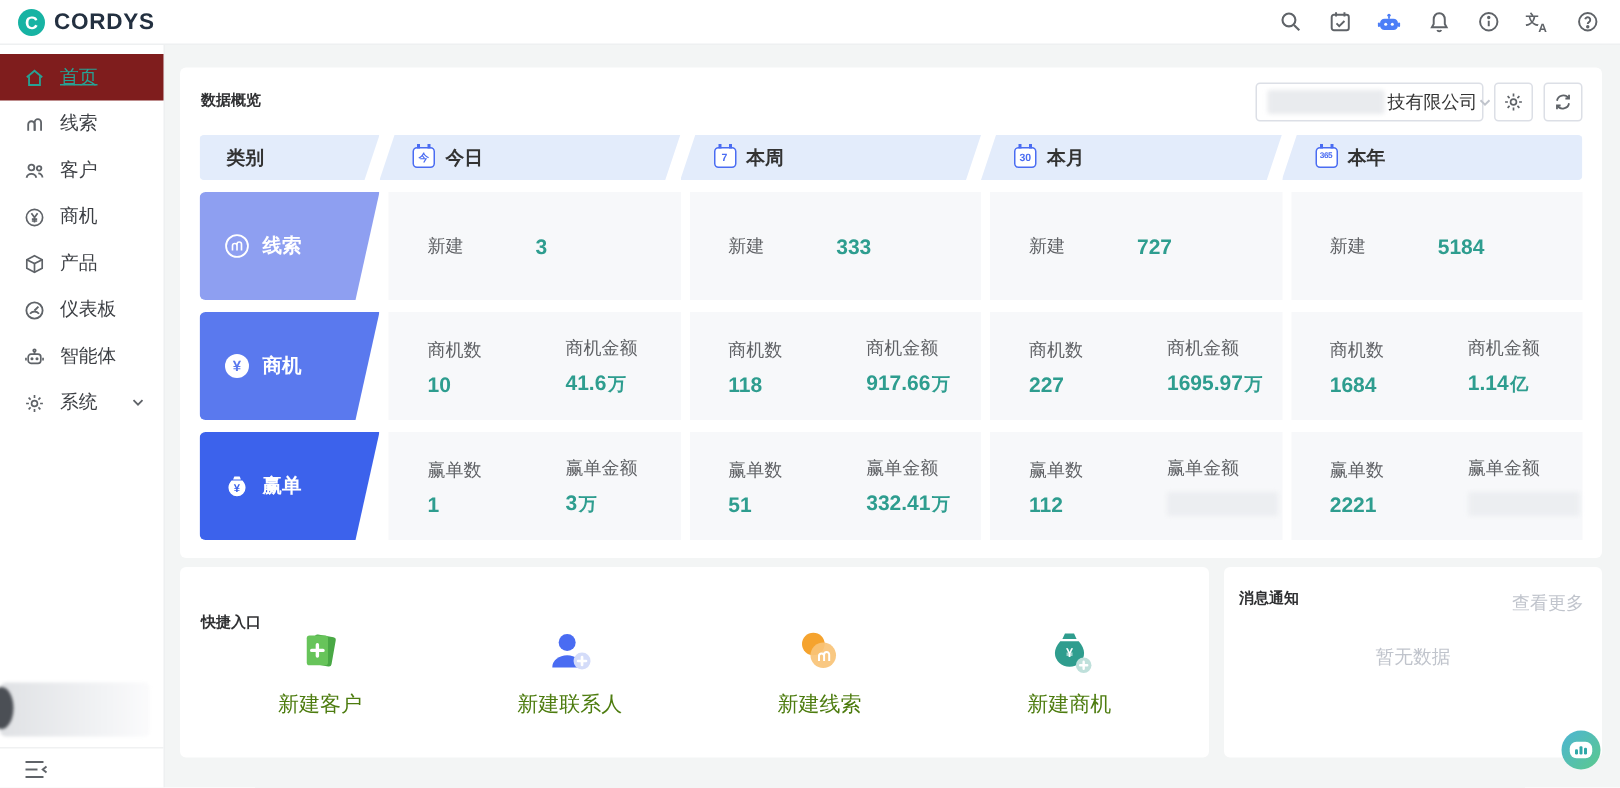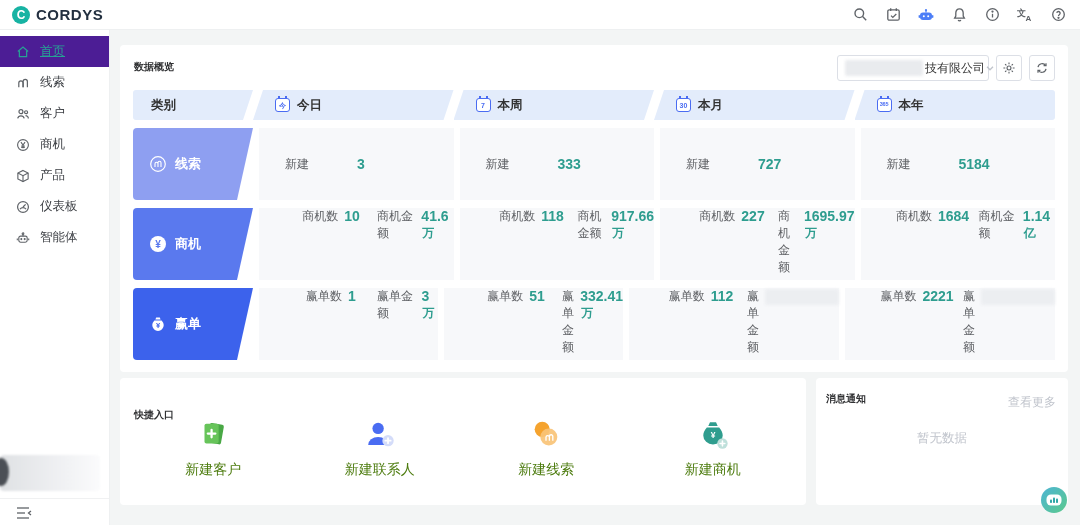--- a/index.html
+++ b/index.html
@@ -16,21 +16,21 @@
   .logo-c{width:18px;height:18px;border-radius:50%;background:#17b3a3;color:#fff;font-weight:bold;font-size:12px;display:flex;align-items:center;justify-content:center;}
   .logo-text{font-size:15px;font-weight:800;letter-spacing:.5px;color:#233040;}
   .top-icons{margin-left:auto;margin-right:14px;display:flex;align-items:center;gap:17px;}
   .tico{width:16px;height:16px;display:flex;align-items:center;justify-content:center;cursor:pointer;}
   
   .sidebar{position:absolute;left:0;top:30px;width:110px;height:495px;background:#fff;border-right:1px solid #eef0f1;z-index:4;}
   .nav{padding-top:6px;}
   .nav-item{height:31px;display:flex;align-items:center;gap:10px;padding:0 12px 0 16px;font-size:12.5px;color:#3c3f44;cursor:pointer;}
   .nav-item .nico{width:14px;height:14px;flex:none;display:flex;align-items:center;justify-content:center;}
   .nav-item svg{stroke:#5f6368;}
-  .nav-item.active{background:#4c1d95;color:#27a294;text-decoration:underline;}
+  .nav-item.active{background:#7f1d1d;color:#27a294;text-decoration:underline;}
   .nav-item.active svg{stroke:#27a294;}
   .chev{margin-left:auto;}
   .side-redact{position:absolute;left:0;top:425px;width:100px;height:36px;border-radius:4px;background:linear-gradient(90deg,#dfe1e4,#f2f3f5 70%,#fbfbfc);filter:blur(1px);overflow:hidden;}
   .side-avatar{position:absolute;left:-7px;top:428px;width:16px;height:28px;border-radius:50%;background:#4b4f55;filter:blur(1px);}
   .side-div{position:absolute;left:0;top:468px;width:100%;border-top:1px solid #f0f1f2;}
   .collapse{position:absolute;left:16px;top:476px;width:16px;height:14px;cursor:pointer;}
   
   .card{position:absolute;background:#fff;border-radius:4px;}
   .card-overview{left:120px;top:45px;width:948px;height:327px;}
   .card-quick{left:120px;top:378px;width:686px;height:127px;}
@@ -54,21 +54,21 @@
   .calbadge{position:relative;width:15px;height:14px;border:1.4px solid #4a6cf2;border-radius:3px;display:flex;align-items:center;justify-content:center;flex:none;background:#fff;}
   .calbadge::before,.calbadge::after{content:"";position:absolute;top:-3px;width:2px;height:3px;background:#4a6cf2;}
   .calbadge::before{left:2px;} .calbadge::after{right:2px;}
   .calbadge i{font-style:normal;font-size:7px;font-weight:bold;color:#4a6cf2;line-height:1;}
   .calbadge.c365 i{font-size:5.5px;letter-spacing:-.3px;}
   .drow{height:72px;margin-top:8px;}
   .rlabel{flex:none;width:120px;color:#fff;display:flex;align-items:center;gap:8px;padding-left:16px;font-size:13px;font-weight:bold;
           border-radius:4px 0 0 4px;clip-path:polygon(0 0,100% 0,calc(100% - 16px) 100%,0 100%);}
   .ricon{width:18px;height:18px;flex:none;display:flex;align-items:center;justify-content:center;}
   .dcell{flex:1;margin-left:6px;background:#f7f8fa;display:flex;padding-left:26px;}
-  .pair{display:flex;flex-direction:row;justify-content:center;gap:6px;}
+  .pair{display:flex;flex-direction:column;justify-content:center;gap:6px;}
   .pair.p1{width:92px;flex:none;}
   .pk{font-size:12px;color:#606266;}
   .pv{font-size:14px;font-weight:bold;color:#2e9d8f;}
   .pv .u{font-size:12px;margin-left:1px;}
   .row-lead .pair{flex-direction:row;align-items:center;gap:48px;}
   .redact{display:inline-block;width:74px;height:16px;border-radius:2px;background:#eceef1;filter:blur(1.5px);vertical-align:middle;}
   
   .qe-title{position:absolute;left:14px;top:30px;}
   .qe-grid{position:absolute;left:10px;right:10px;top:40px;display:grid;grid-template-columns:repeat(4,1fr);}
   .qe-item{display:flex;flex-direction:column;align-items:center;gap:9px;cursor:pointer;}
@@ -210,20 +210,32 @@
             <rect x="3" y="5.5" width="9" height="6.5" rx="2"></rect>
             <line x1="7.5" y1="3.8" x2="7.5" y2="5.5"></line>
             <circle cx="7.5" cy="2.9" r="0.9"></circle>
             <circle cx="5.7" cy="8.7" r="0.5" fill="#5f6368"></circle>
             <circle cx="9.3" cy="8.7" r="0.5" fill="#5f6368"></circle>
             <line x1="1.4" y1="8" x2="1.4" y2="10"></line>
             <line x1="13.6" y1="8" x2="13.6" y2="10"></line>
           </svg>
         </span>
       <span>智能体</span>
+    </div>
+    <div class="nav-item">
+      <span class="nico">
+          <svg width="14" height="14" viewBox="0 0 15 15" fill="none" stroke-width="1.2">
+            <circle cx="7.5" cy="7.5" r="2.1"></circle>
+            <path d="M7.5 1.5 v2 M7.5 11.5 v2 M1.5 7.5 h2 M11.5 7.5 h2 M3.3 3.3 l1.4 1.4 M10.3 10.3 l1.4 1.4 M11.7 3.3 l-1.4 1.4 M4.7 10.3 l-1.4 1.4"></path>
+          </svg>
+        </span>
+      <span>系统</span>
+      <span class="chev"><svg width="10" height="10" viewBox="0 0 10 10" fill="none" stroke="#909399" stroke-width="1.2">
+            <path d="M2 3.8 L5 6.8 L8 3.8"></path>
+          </svg></span>
     </div>
   </div>
   <div class="side-redact"></div>
   <div class="side-avatar"></div>
   <div class="side-div"></div>
   <div class="collapse">
     <svg width="16" height="14" viewBox="0 0 16 14" fill="none" stroke="#5f6368" stroke-width="1.3">
         <line x1="1" y1="2" x2="13" y2="2"></line>
         <line x1="1" y1="7" x2="9" y2="7"></line>
         <line x1="1" y1="12" x2="13" y2="12"></line>

